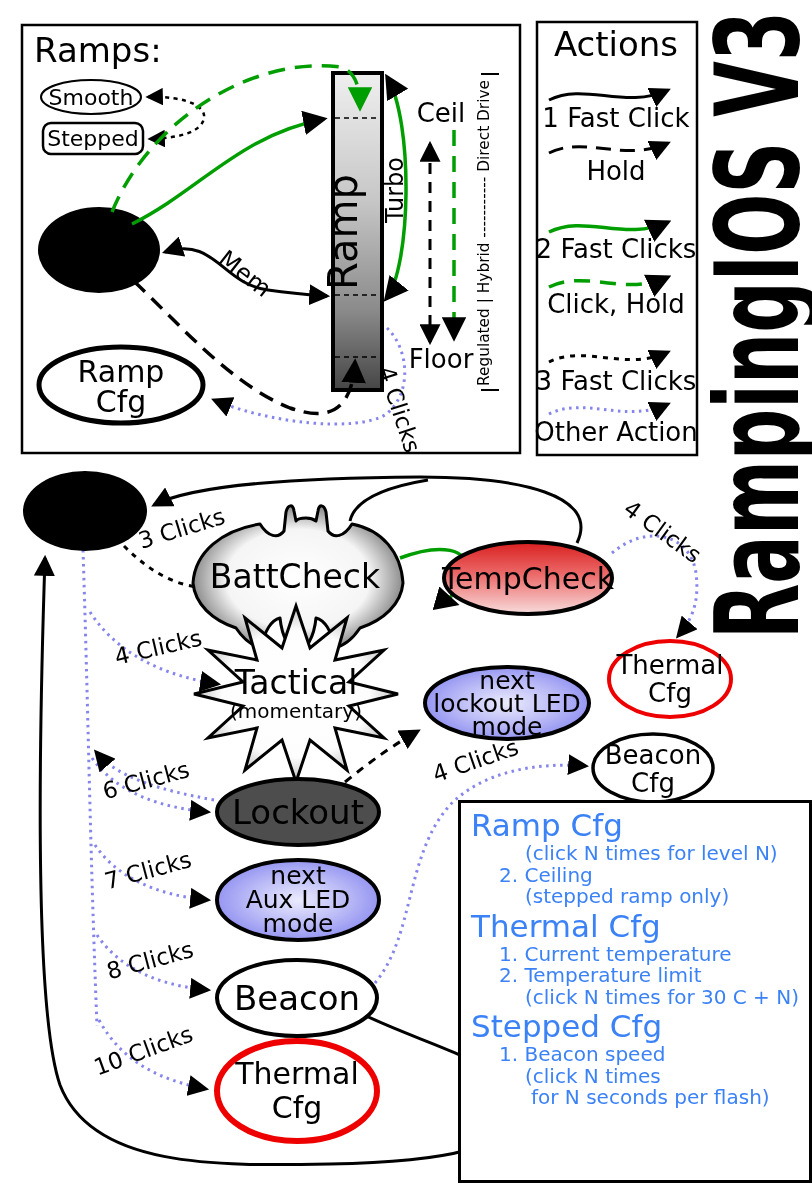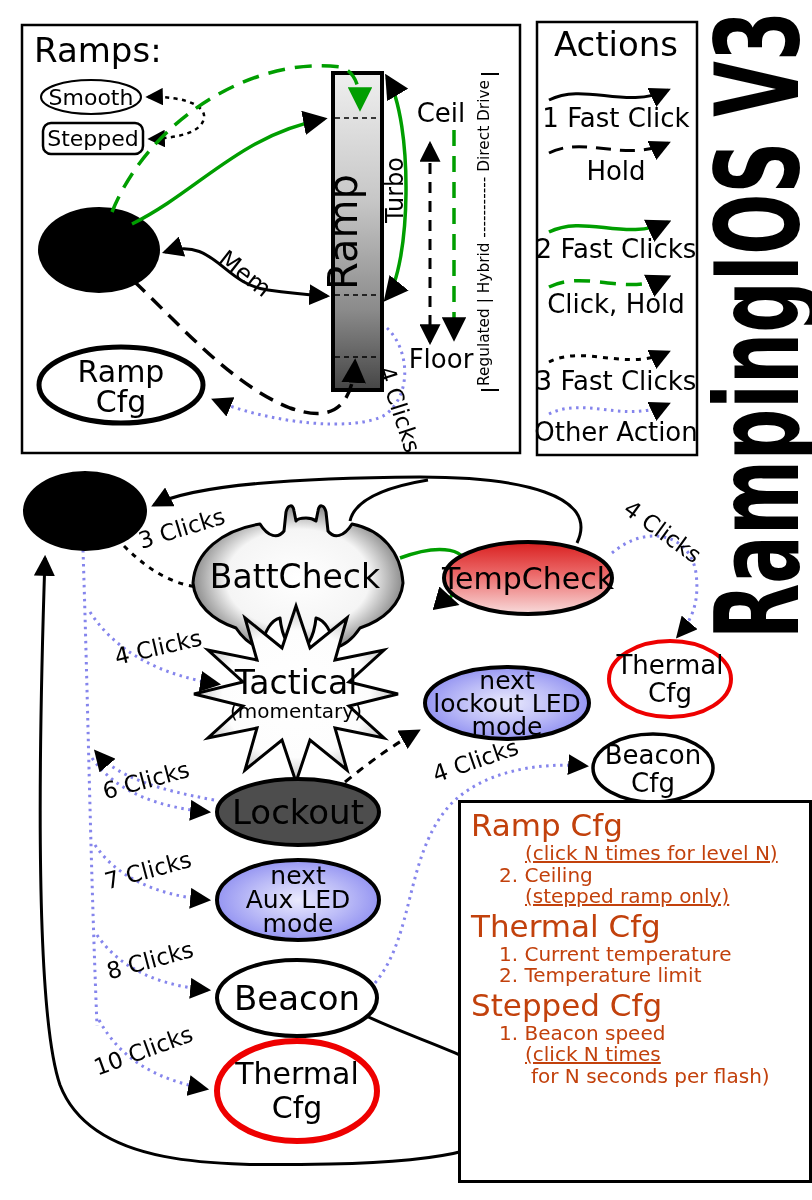--- a/index.html
+++ b/index.html
@@ -2,24 +2,24 @@
 <html><head>
 <meta charset="utf-8">
 <style>
   html,body{margin:0;padding:0;background:#fff;}
   .stage{position:relative;width:812px;height:1200px;background:#fff;overflow:hidden;
          font-family:"DejaVu Sans",sans-serif;border-radius:15px;}
   .stage svg{position:absolute;left:0;top:0;}
   svg text{font-family:"DejaVu Sans",sans-serif;fill:#000;}
   .cfgbox{position:absolute;left:458px;top:800px;width:330px;height:369px;
           border:3px solid #000;background:#fff;padding:4px 8px 4px 10px;
-          font-family:"DejaVu Sans",sans-serif;color:#c2410c;}
+          font-family:"DejaVu Sans",sans-serif;color:#3b82f6;}
   .cfgbox .hd{font-size:31px;line-height:36px;}
   .cfgbox .num{font-size:20px;line-height:21.5px;padding-left:28px;}
-  .cfgbox .par{font-size:20px;line-height:21.5px;padding-left:54px;text-decoration:underline;}
+  .cfgbox .par{font-size:20px;line-height:21.5px;padding-left:54px;}
   .cfgbox .par2{font-size:20px;line-height:21.5px;padding-left:60px;}
 </style>
 </head>
 <body>
 
 <div class="stage">
 <svg width="812" height="1200" viewBox="0 0 812 1200">
   <defs>
     <marker id="ab" viewBox="0 0 10 10" refX="8.5" refY="5" markerWidth="7" markerHeight="7" orient="auto-start-reverse">
       <path d="M0 0 L10 5 L0 10 z" fill="#000"></path>
@@ -207,18 +207,19 @@
 </svg>
 
   <div class="cfgbox">
     <div class="hd">Ramp Cfg</div>
     <div class="par">(click N times for level N)</div>
     <div class="num">2. Ceiling</div>
     <div class="par">(stepped ramp only)</div>
     <div class="hd">Thermal Cfg</div>
     <div class="num">1. Current temperature</div>
     <div class="num">2. Temperature limit</div>
+    <div class="par">(click N times for 30 C + N)</div>
     <div class="hd">Stepped Cfg</div>
     <div class="num">1. Beacon speed</div>
     <div class="par">(click N times</div>
     <div class="par2">for N seconds per flash)</div>
   </div>
 </div>
 
 </body></html>

